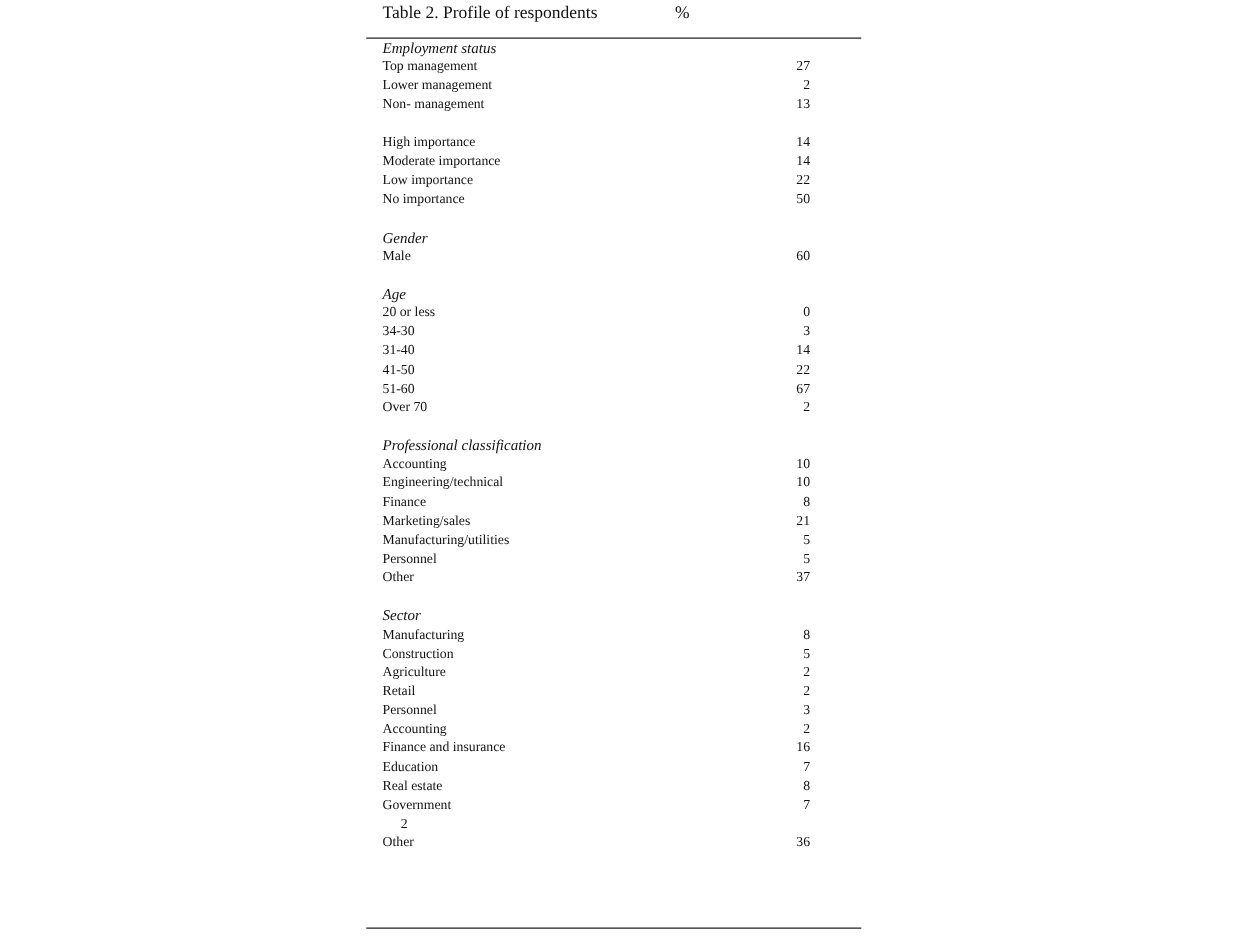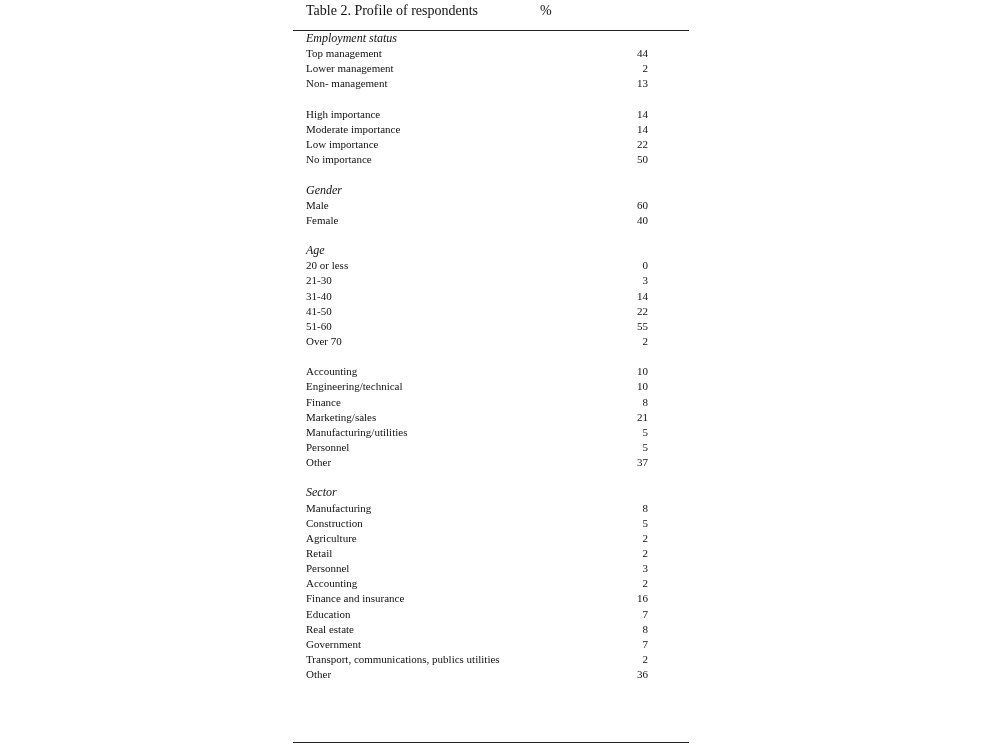--- a/index.html
+++ b/index.html
@@ -85,21 +85,21 @@
   <span class="pct">%</span>
 </div>
 
 <div class="rule-top"></div>
 
 <div class="table-body" id="table-body">
     <div class="section">
       <div class="section-heading">Employment status</div>
       <div class="row">
         <span class="label">Top management</span>
-        <span class="value">44</span>
+        <span class="value">27</span>
       </div>
       <div class="row">
         <span class="label">Lower management</span>
         <span class="value">2</span>
       </div>
       <div class="row">
         <span class="label">Non- management</span>
         <span class="value">13</span>
       </div>
     </div>
@@ -120,53 +120,50 @@
         <span class="label">No importance</span>
         <span class="value">50</span>
       </div>
     </div>
     <div class="section">
       <div class="section-heading">Gender</div>
       <div class="row">
         <span class="label">Male</span>
         <span class="value">60</span>
       </div>
-      <div class="row">
-        <span class="label">Female</span>
-        <span class="value">40</span>
-      </div>
     </div>
     <div class="section">
       <div class="section-heading">Age</div>
       <div class="row">
         <span class="label">20 or less</span>
         <span class="value">0</span>
       </div>
       <div class="row">
-        <span class="label">21-30</span>
+        <span class="label">34-30</span>
         <span class="value">3</span>
       </div>
       <div class="row">
         <span class="label">31-40</span>
         <span class="value">14</span>
       </div>
       <div class="row">
         <span class="label">41-50</span>
         <span class="value">22</span>
       </div>
       <div class="row">
         <span class="label">51-60</span>
-        <span class="value">55</span>
+        <span class="value">67</span>
       </div>
       <div class="row">
         <span class="label">Over 70</span>
         <span class="value">2</span>
       </div>
     </div>
     <div class="section">
+      <div class="section-heading">Professional classification</div>
       <div class="row">
         <span class="label">Accounting</span>
         <span class="value">10</span>
       </div>
       <div class="row">
         <span class="label">Engineering/technical</span>
         <span class="value">10</span>
       </div>
       <div class="row">
         <span class="label">Finance</span>
@@ -225,21 +222,20 @@
       </div>
       <div class="row">
         <span class="label">Real estate</span>
         <span class="value">8</span>
       </div>
       <div class="row">
         <span class="label">Government</span>
         <span class="value">7</span>
       </div>
       <div class="row">
-        <span class="label">Transport, communications, publics utilities</span>
         <span class="value">2</span>
       </div>
       <div class="row">
         <span class="label">Other</span>
         <span class="value">36</span>
       </div>
     </div>
   </div>
 
 <div class="rule-bottom"></div>

